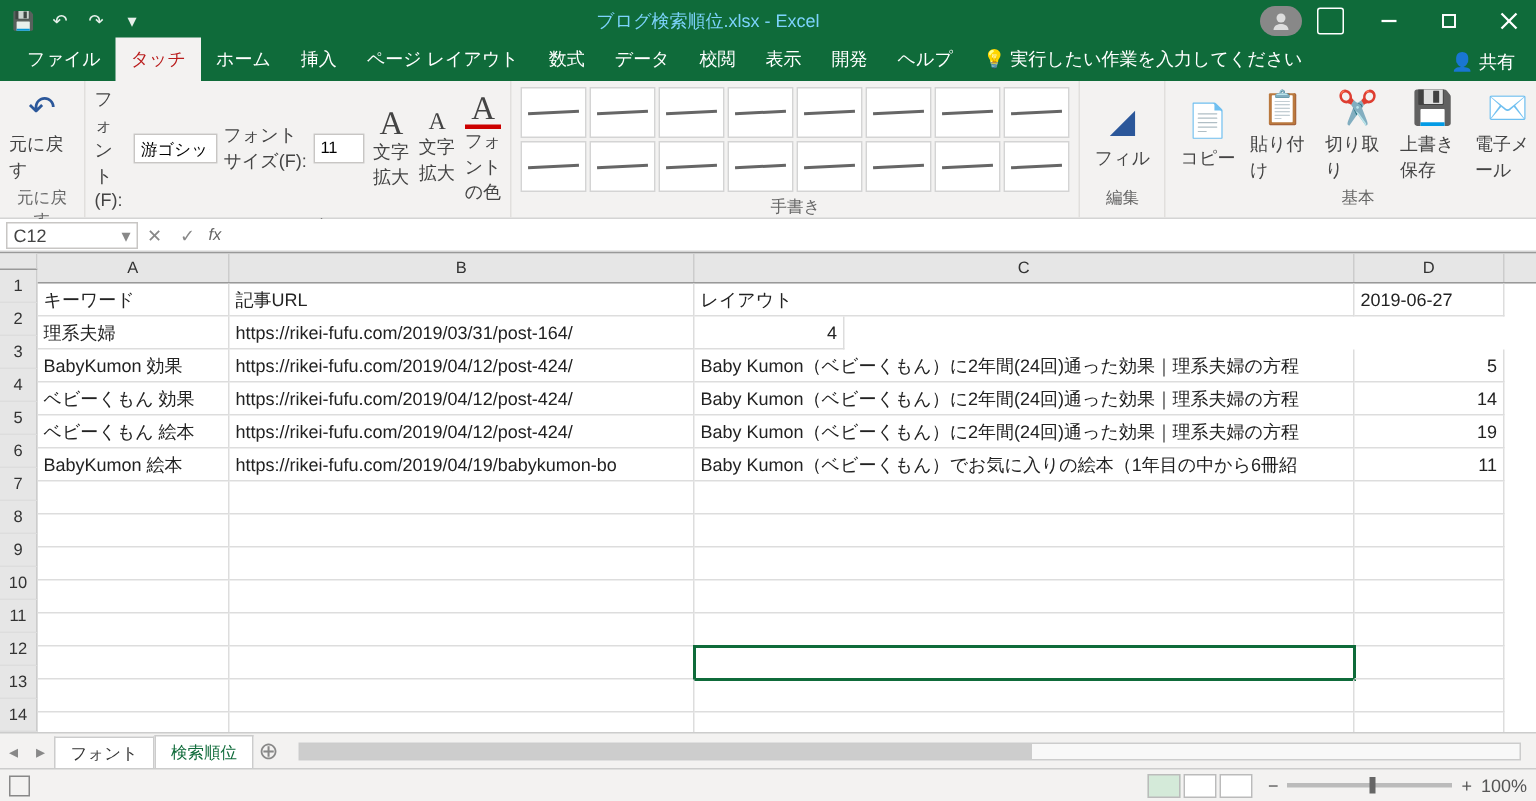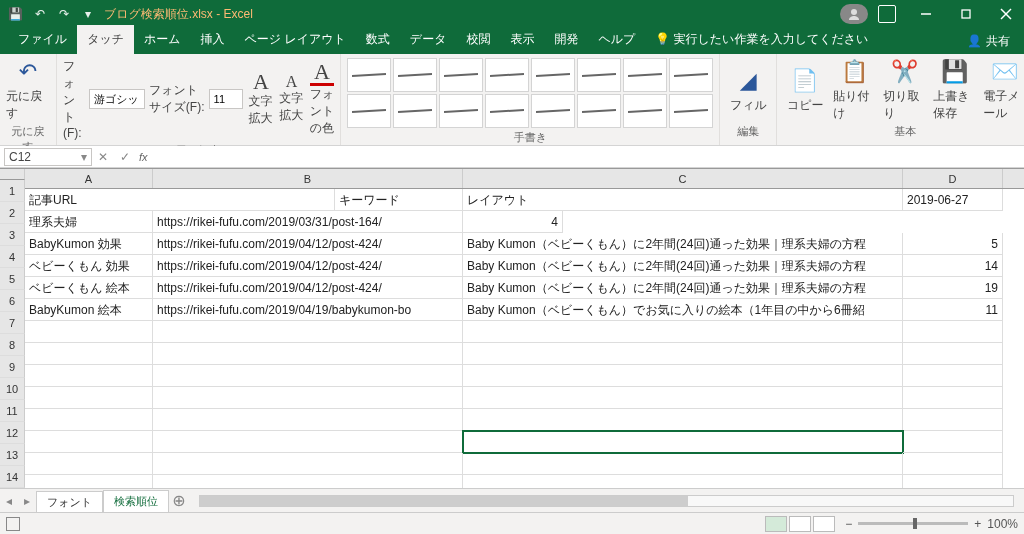--- a/index.html
+++ b/index.html
@@ -1,28 +1,28 @@
 <!DOCTYPE html>
 <html><head>
 <meta charset="utf-8">
 <style>
 *{box-sizing:border-box;margin:0;padding:0;font-family:"Yu Gothic UI","Meiryo",sans-serif;font-size:12px}
 body{width:1024px;height:534px;background:#fff;overflow:hidden;display:flex;flex-direction:column}
 .titlebar{height:28px;background:#0f6b3a;display:flex;align-items:center;color:#fff}
 .qat{display:flex;align-items:center;gap:8px;padding:0 8px}
 .qat-ico{width:16px;height:16px;display:flex;align-items:center;justify-content:center;color:#fff;opacity:.9}
-.fname{flex:1;font-size:12px;color:#fdba74}
+.fname{flex:1;text-align:center;font-size:12px;color:#7dd3fc}
 .winbtns{display:flex;align-items:center;gap:4px}
 .winbtn{width:36px;height:28px;display:flex;align-items:center;justify-content:center;color:#fff}
 .winbtn svg{stroke:#fff;fill:none}
 .acct{width:28px;height:20px;border-radius:10px;background:#888;display:flex;align-items:center;justify-content:center;margin-right:6px}
 .sqr{width:18px;height:18px;border:1px solid #fff;border-radius:2px;margin-right:8px}
 .tabs{height:26px;background:#0f6b3a;display:flex;align-items:flex-end;padding-left:8px;color:#fff}
 .tab{padding:6px 10px;font-size:12px;cursor:pointer}
-.tab.active{background:#f3f2f1;color:#404040}
+.tab.active{background:#f3f2f1;color:#b91c1c}
 .share{margin-left:auto;padding:4px 14px;color:#fff}
 .ribbon{height:92px;background:#f3f2f1;border-bottom:1px solid #d4d4d4;display:flex}
 .rgrp{display:flex;flex-direction:column;border-right:1px solid #e1dfdd;padding:4px 6px}
 .rgrp-body{flex:1;display:flex;align-items:center;gap:6px}
 .rgrp-lbl{text-align:center;font-size:11px;color:#666;padding:2px 0}
 .bigbtn{display:flex;flex-direction:column;align-items:center;justify-content:center;width:44px;gap:2px;font-size:11px;color:#444}
 .bigbtn .ico{width:28px;height:28px;display:flex;align-items:center;justify-content:center;font-size:22px}
 .fontctls{display:flex;gap:4px;font-size:11px;color:#444}
 .fontrow{display:flex;align-items:center;gap:4px}
 .fontsel{border:1px solid #c8c6c4;background:#fff;height:20px;padding:0 4px;font-size:11px;width:56px}
@@ -253,22 +253,22 @@
   </div>
   <div class="sheet">
     <div class="colheads">
       <div class="ch colA">A</div>
       <div class="ch colB">B</div>
       <div class="ch colC">C</div>
       <div class="ch colD">D</div>
     </div>
     <div class="rows" id="rows">
         <div class="row">
+          <div class="cell colA">キーワード</div>
           <div class="cell colB">記事URL</div>
-          <div class="cell colA">キーワード</div>
           <div class="cell colC">レイアウト</div>
           <div class="cell colD">2019-06-27</div>
         </div>
         <div class="row">
           <div class="cell colA">理系夫婦</div>
           <div class="cell colB">https://rikei-fufu.com/2019/03/31/post-164/</div>
           <div class="cell colD num">4</div>
         </div>
         <div class="row">
           <div class="cell colA">BabyKumon 効果</div>

